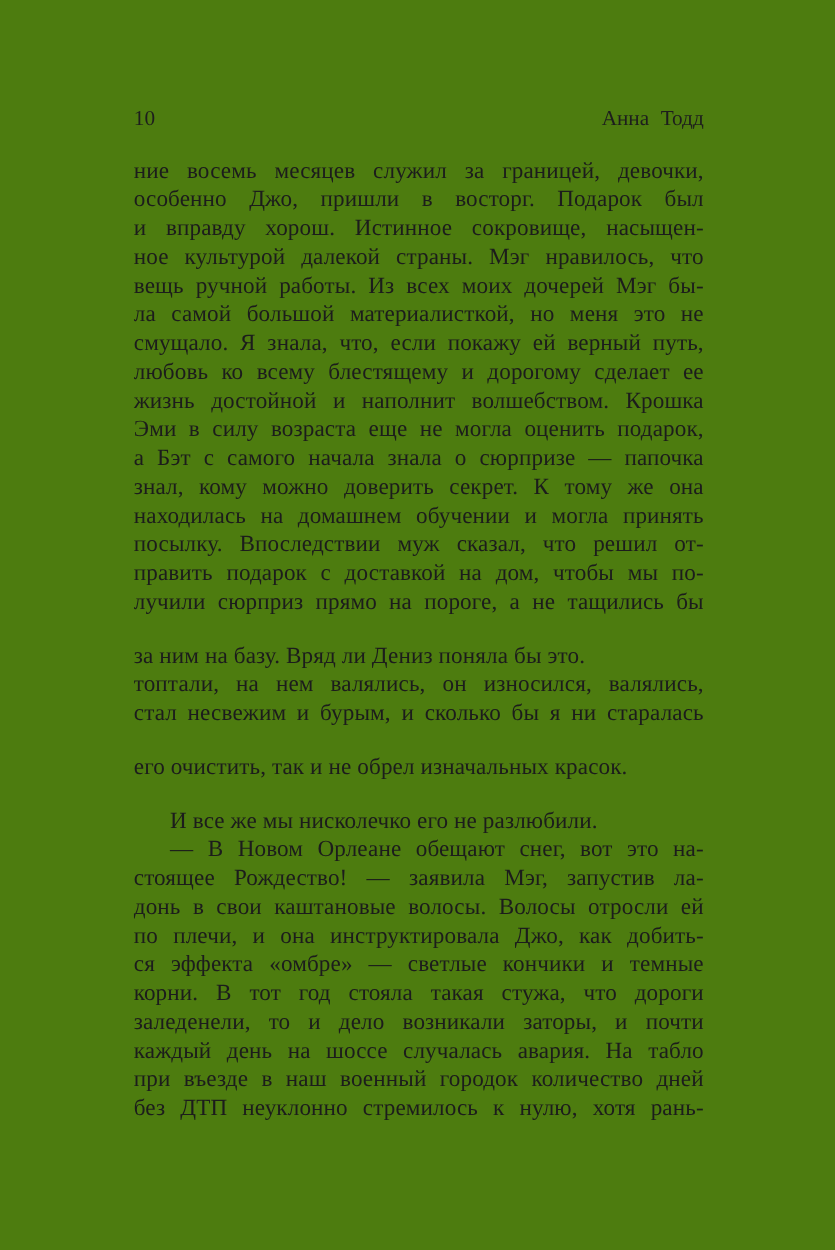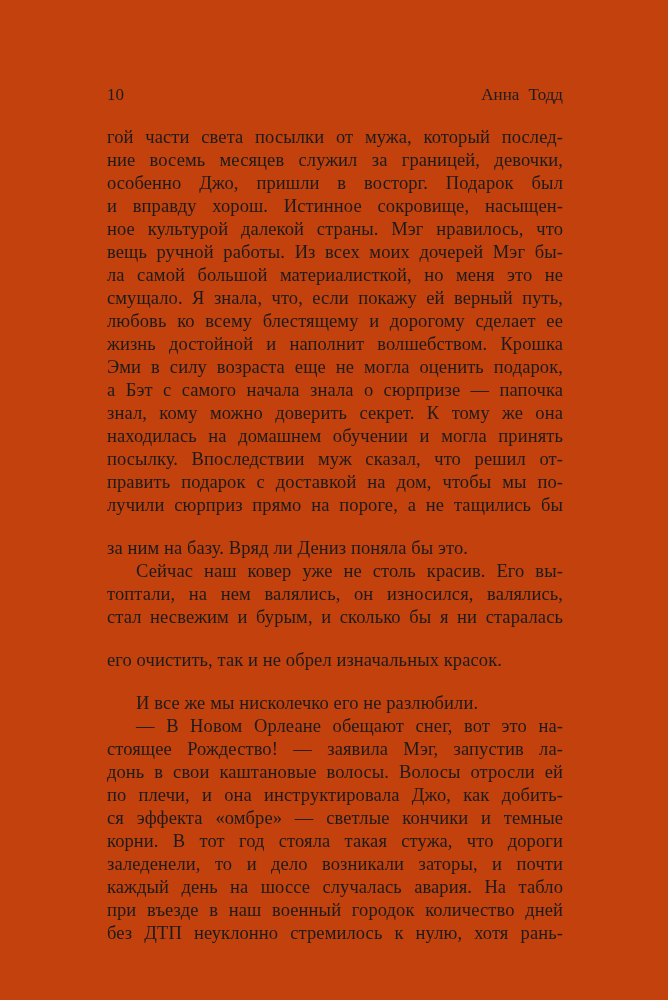--- a/index.html
+++ b/index.html
@@ -4,21 +4,21 @@
 <style>
   html, body {
     margin: 0;
     padding: 0;
     background: #ffffff;
   }
   .book-page {
     position: relative;
     width: 668px;
     height: 1000px;
-    background: #c2410c;
+    background: #4d7c0f;
     font-family: "Liberation Serif", serif;
     color: #1c1c1c;
     overflow: hidden;
   }
   .running-header {
     position: absolute;
     left: 107px;
     top: 85px;
     width: 456px;
     display: flex;
@@ -58,39 +58,37 @@
 </head>
 <body>
 
 <div class="book-page">
   <header class="running-header">
     <span class="page-number">10</span>
     <span class="author">Анна Тодд</span>
   </header>
 
   <main class="text-block" id="text-block">
-      <div class="line">гой части света посылки от мужа, который послед-</div>
       <div class="line">ние восемь месяцев служил за границей, девочки,</div>
       <div class="line">особенно Джо, пришли в восторг. Подарок был</div>
       <div class="line">и вправду хорош. Истинное сокровище, насыщен-</div>
       <div class="line">ное культурой далекой страны. Мэг нравилось, что</div>
       <div class="line">вещь ручной работы. Из всех моих дочерей Мэг бы-</div>
       <div class="line">ла самой большой материалисткой, но меня это не</div>
       <div class="line">смущало. Я знала, что, если покажу ей верный путь,</div>
       <div class="line">любовь ко всему блестящему и дорогому сделает ее</div>
       <div class="line">жизнь достойной и наполнит волшебством. Крошка</div>
       <div class="line">Эми в силу возраста еще не могла оценить подарок,</div>
       <div class="line">а Бэт с самого начала знала о сюрпризе — папочка</div>
       <div class="line">знал, кому можно доверить секрет. К тому же она</div>
       <div class="line">находилась на домашнем обучении и могла принять</div>
       <div class="line">посылку. Впоследствии муж сказал, что решил от-</div>
       <div class="line">править подарок с доставкой на дом, чтобы мы по-</div>
       <div class="line">лучили сюрприз прямо на пороге, а не тащились бы</div>
       <div class="line para-end">за ним на базу. Вряд ли Дениз поняла бы это.</div>
-      <div class="line indent">Сейчас наш ковер уже не столь красив. Его вы-</div>
       <div class="line">топтали, на нем валялись, он износился, валялись,</div>
       <div class="line">стал несвежим и бурым, и сколько бы я ни старалась</div>
       <div class="line para-end">его очистить, так и не обрел изначальных красок.</div>
       <div class="line indent para-end">И все же мы нисколечко его не разлюбили.</div>
       <div class="line indent">— В Новом Орлеане обещают снег, вот это на-</div>
       <div class="line">стоящее Рождество! — заявила Мэг, запустив ла-</div>
       <div class="line">донь в свои каштановые волосы. Волосы отросли ей</div>
       <div class="line">по плечи, и она инструктировала Джо, как добить-</div>
       <div class="line">ся эффекта «омбре» — светлые кончики и темные</div>
       <div class="line">корни. В тот год стояла такая стужа, что дороги</div>

